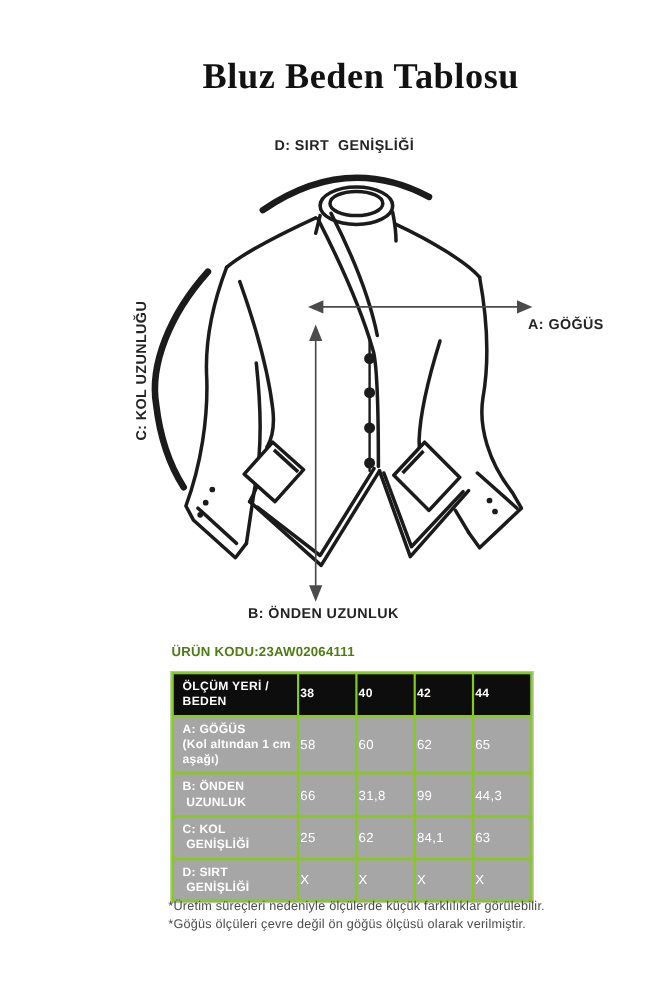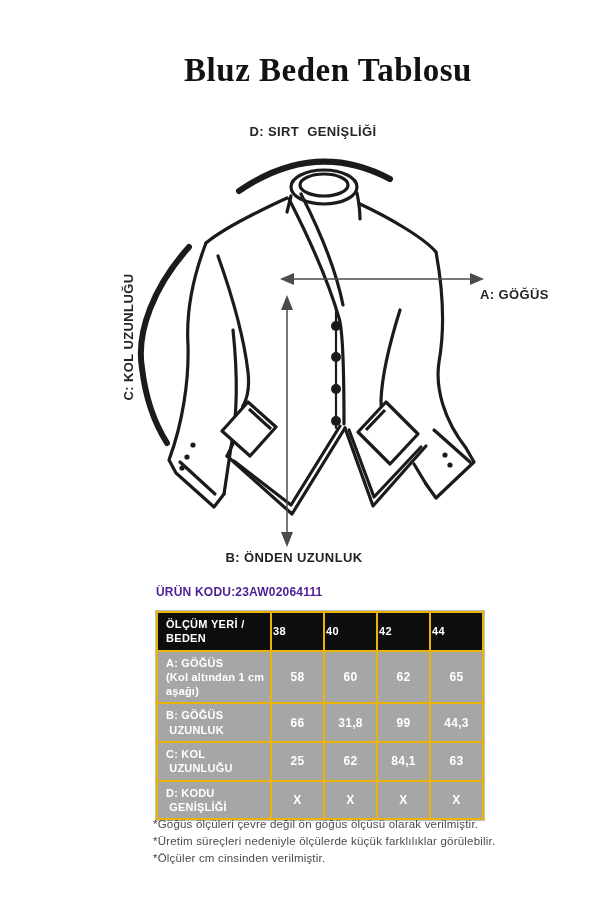--- a/index.html
+++ b/index.html
@@ -15,45 +15,45 @@
   .diagram-svg { position:absolute; top:0; left:0; }
   .dg-label {
     position:absolute; font-size:13px; font-weight:700; color:#242424;
     letter-spacing:0.4px; white-space:pre;
   }
   .lbl-top    { top:124px; left:0; width:570px; text-align:center; }
   .lbl-right  { top:287px; left:452px; }
   .lbl-left   { top:337px; left:100px; transform:translate(-50%,-50%) rotate(-90deg); }
   .lbl-bottom { top:550px; left:0; width:532px; text-align:center; }
   .product-code {
-    position:absolute; top:585px; left:128px; font-size:12px; color:#4c1d95;
+    position:absolute; top:585px; left:128px; font-size:12px; color:#4d7c0f;
     letter-spacing:0.2px; font-weight:700;
   }
   .product-code .code { font-weight:800; }
   table.size-table {
     position:absolute; top:610px; left:127px;
     border-collapse:separate; border-spacing:2px;
-    background:#eab308; border:1px solid #bdbdbd;
+    background:#84cc16; border:1px solid #bdbdbd;
     table-layout:fixed;
   }
   .size-table th, .size-table td { vertical-align:middle; }
   .size-table .hdr {
     background:#0d0d0d; color:#ffffff; font-size:11px; font-weight:700;
     letter-spacing:0.3px; text-align:left;
   }
   .size-table .hdr.first, .size-table .lbl {
     text-align:left; padding:4px 5px 4px 8px; white-space:pre-wrap; line-height:1.3;
   }
   .size-table .lbl {
     background:#a6a6a6; color:#ffffff; font-size:11px; font-weight:700;
     letter-spacing:0.2px;
   }
   .size-table .val {
-    background:#a6a6a6; color:#ffffff; font-size:12px; font-weight:700;
-    text-align:center; letter-spacing:0.3px;
+    background:#a6a6a6; color:#ffffff; font-size:12px; font-weight:400;
+    letter-spacing:0.3px;
   }
   .col-measure { width:112px; } .col-size { width:51px; }
   tr.r-head { height:34px; } tr.r-tall { height:46px; } tr.r-std { height:30px; }
   .footnotes {
     position:absolute; top:816px; left:125px; font-size:11.5px; color:#4a4a4a;
     line-height:17px; letter-spacing:0.2px;
   }
 </style>
 </head>
 <body>
@@ -174,45 +174,44 @@
       <tr class="r-tall">
         <td class="lbl">A: GÖĞÜS
 (Kol altından 1 cm
 aşağı)</td>
         <td class="val">58</td>
         <td class="val">60</td>
         <td class="val">62</td>
         <td class="val">65</td>
       </tr>
       <tr class="r-std">
-        <td class="lbl">B: GÖĞÜS
+        <td class="lbl">B: ÖNDEN
  UZUNLUK</td>
         <td class="val">66</td>
         <td class="val">31,8</td>
         <td class="val">99</td>
         <td class="val">44,3</td>
       </tr>
       <tr class="r-std">
         <td class="lbl">C: KOL
- UZUNLUĞU</td>
+ GENİŞLİĞİ</td>
         <td class="val">25</td>
         <td class="val">62</td>
         <td class="val">84,1</td>
         <td class="val">63</td>
       </tr>
       <tr class="r-std">
-        <td class="lbl">D: KODU
+        <td class="lbl">D: SIRT
  GENİŞLİĞİ</td>
         <td class="val">X</td>
         <td class="val">X</td>
         <td class="val">X</td>
         <td class="val">X</td>
       </tr>
     </tbody>
   </table>
 
   <div class="footnotes">
+    <div>*Üretim süreçleri nedeniyle ölçülerde küçük farklılıklar görülebilir.</div>
     <div>*Göğüs ölçüleri çevre değil ön göğüs ölçüsü olarak verilmiştir.</div>
-    <div>*Üretim süreçleri nedeniyle ölçülerde küçük farklılıklar görülebilir.</div>
-    <div>*Ölçüler cm cinsinden verilmiştir.</div>
   </div>
 
 </div>
 
 </body></html>

